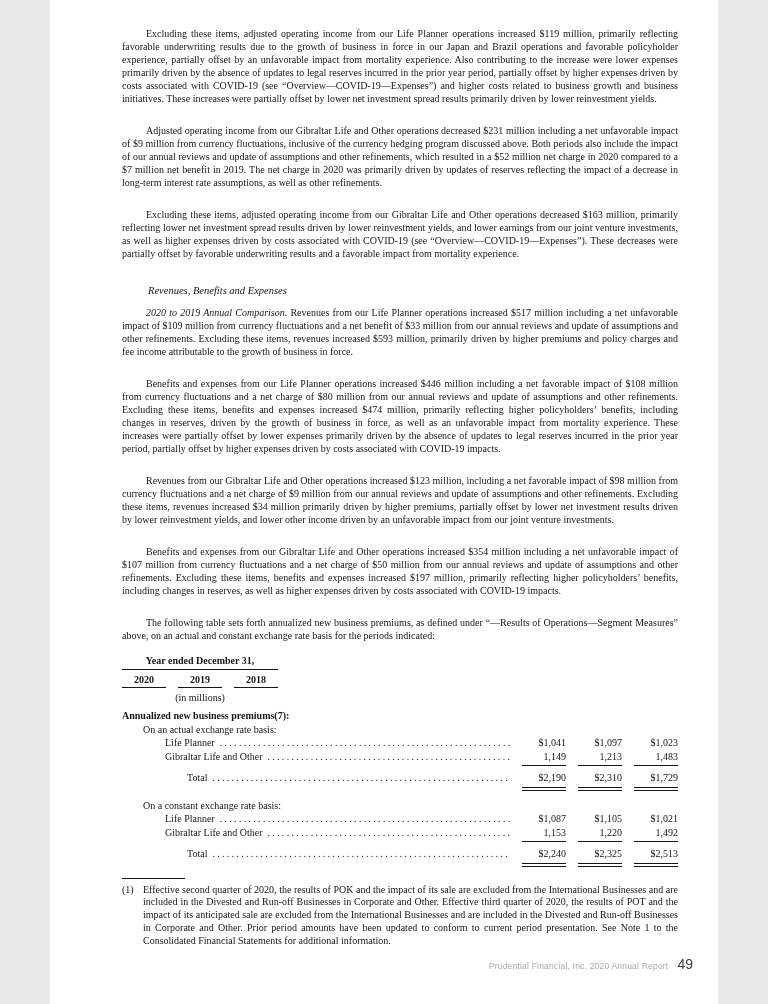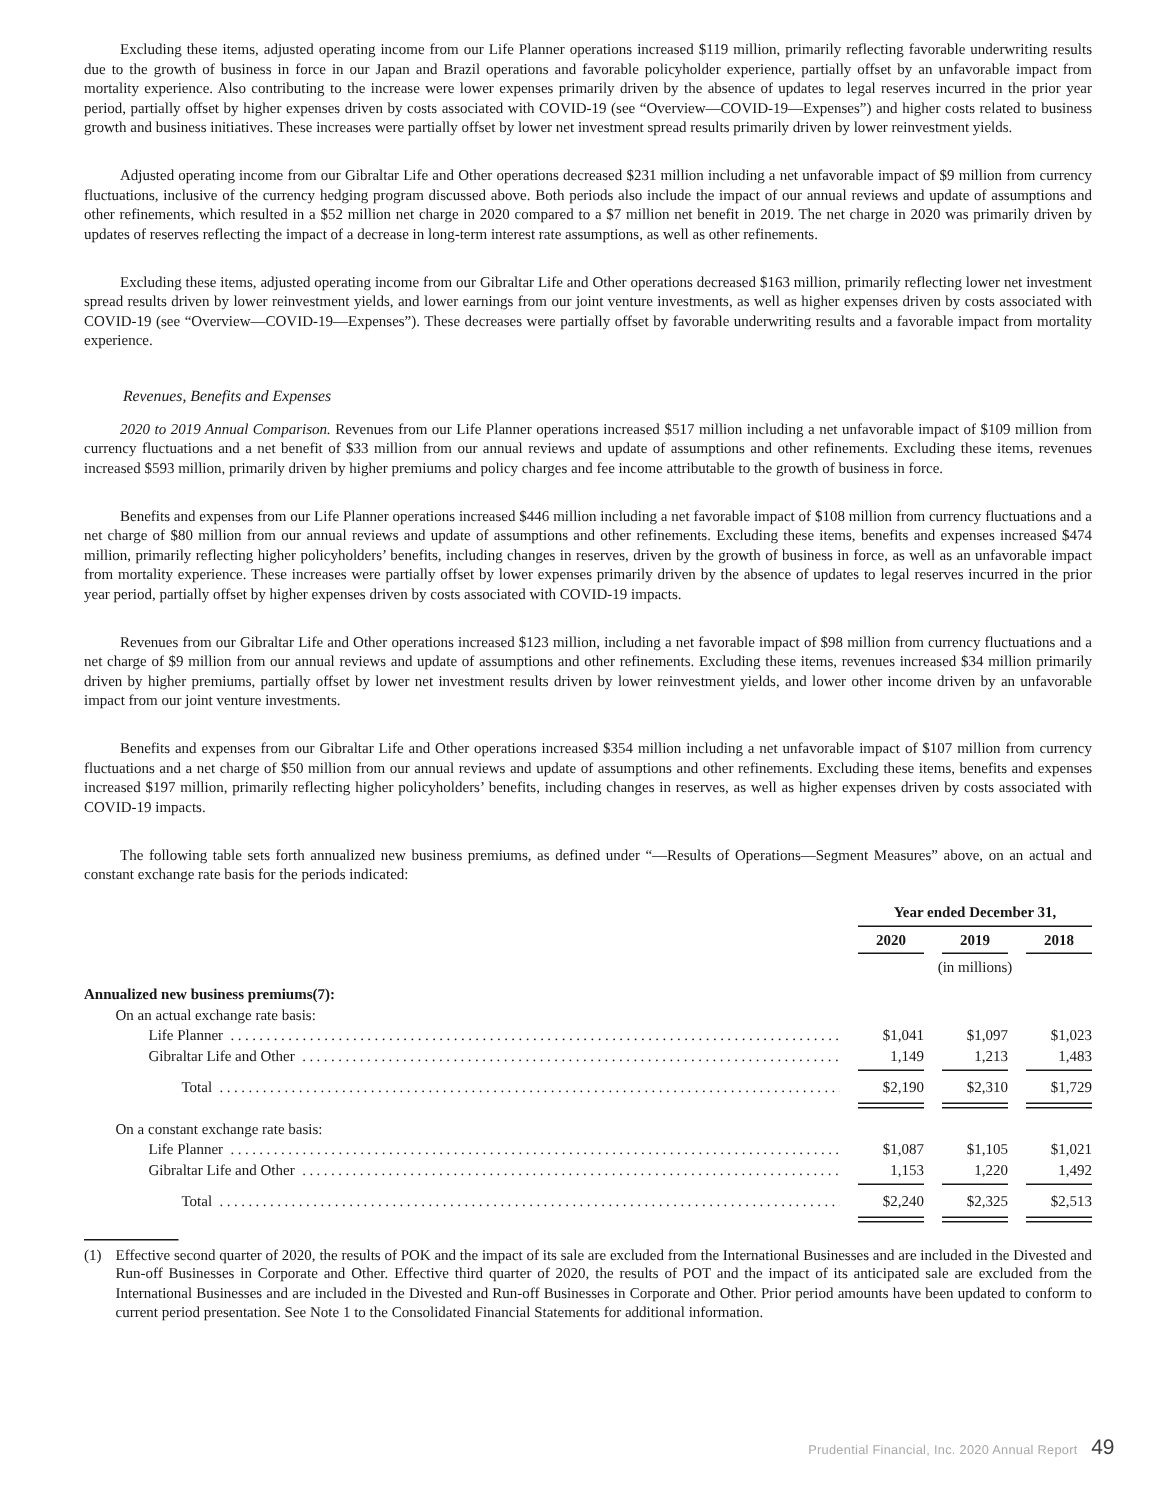--- a/index.html
+++ b/index.html
@@ -1,23 +1,23 @@
 <!DOCTYPE html>
 <html><head>
 <meta charset="utf-8">
 <style>
   * { margin: 0; padding: 0; box-sizing: border-box; }
   html, body { background: #e8e8e8; }
   .page {
     position: relative;
-    width: 768px;
+    width: 668px;
     height: 1004px;
     background: #ffffff;
     margin: 0 auto;
-    padding: 27px 40px 0 56px;
+    padding: 27px 40px 0 72px;
     font-family: "Liberation Serif", serif;
     font-size: 10px;
     line-height: 13px;
     color: #161616;
     overflow: hidden;
   }
   .para {
     text-align: justify;
     text-indent: 24px;
     margin-bottom: 19px;
@@ -28,21 +28,21 @@
     font-weight: normal;
     font-size: 10.5px;
     line-height: 13px;
     padding-left: 26px;
     margin: 24px 0 9px 0;
   }
   .lead-in { font-style: italic; }
 
   
   .fin-table { margin-top: 12px; }
-  .t-head { display: flex; justify-content: flex-end; margin-bottom: 5px; }
+  .t-head { display: flex; justify-content: flex-start; margin-bottom: 5px; }
   .t-headcols { width: 156px; }
   .t-period {
     text-align: center; font-weight: bold;
     border-bottom: 1px solid #161616;
     padding-bottom: 2px; margin-bottom: 3px;
     white-space: nowrap;
   }
   .t-years { display: flex; margin-bottom: 3px; }
   .t-year {
     flex: 0 0 44px; margin-left: 12px;

